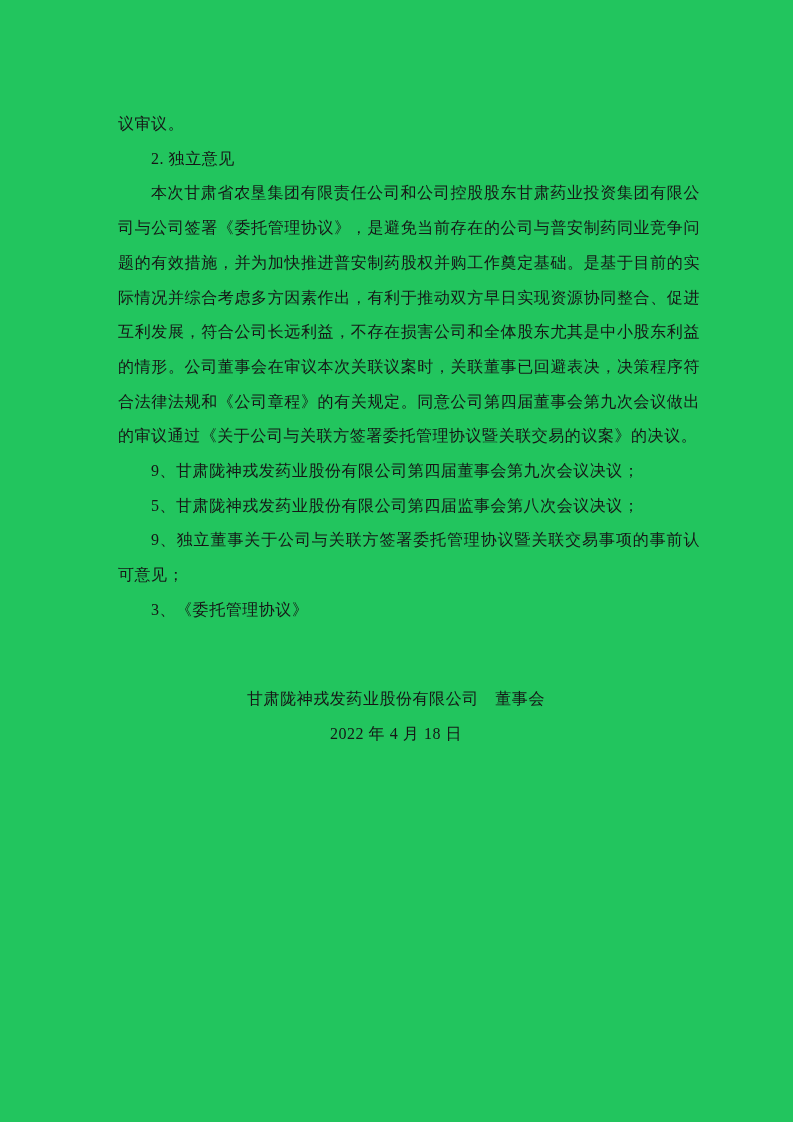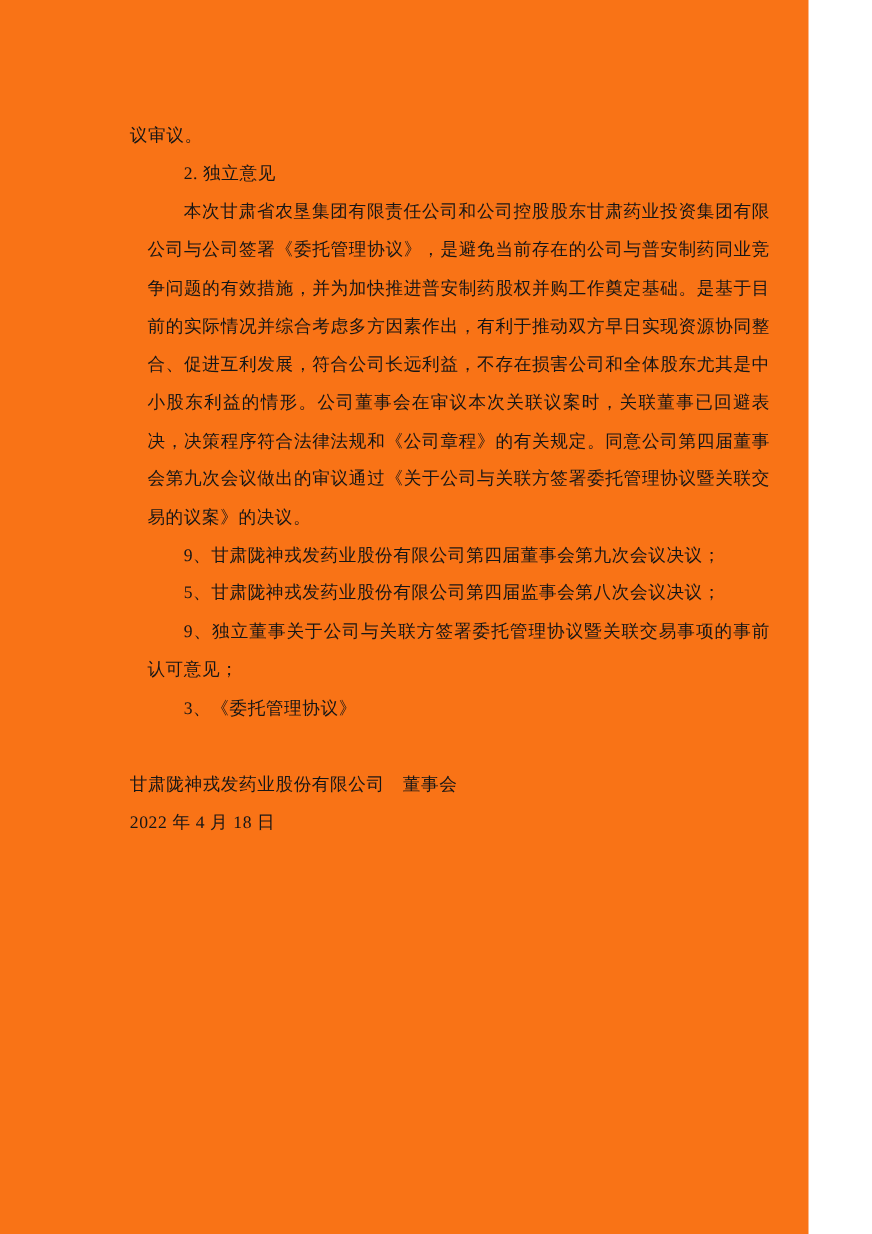--- a/index.html
+++ b/index.html
@@ -2,23 +2,23 @@
 <html><head>
 <meta charset="utf-8">
 <style>
   html, body {
     margin: 0;
     padding: 0;
     background: #ffffff;
   }
   .page {
     position: relative;
-    width: 735px;
+    width: 793px;
     height: 1122px;
-    background: #f97316;
+    background: #22c55e;
     overflow: hidden;
     font-family: "Liberation Serif", "DejaVu Serif", serif;
     color: #161616;
   }
   .content {
     position: absolute;
     top: 107px;
     left: 118px;
     width: 582px;
   }
@@ -29,32 +29,31 @@
     letter-spacing: 0.55px;
     white-space: normal;
   }
   .para {
     text-align: justify;
     text-justify: inter-ideograph;
     word-break: break-all;
   }
   .indent {
     text-indent: 2.06em;
-    margin-left: 16px;
   }
   .heading {
     font-weight: bold;
   }
   .spacer {
     height: 34.7px;
   }
   .sig-block {
-    margin-top: 0;
+    margin-top: 20px;
     padding-right: 26px;
-    text-align: left;
+    text-align: center;
   }
 </style>
 </head>
 <body>
 
 <div class="page">
   <div class="content">
 
     <p class="line">议审议。</p>
 

